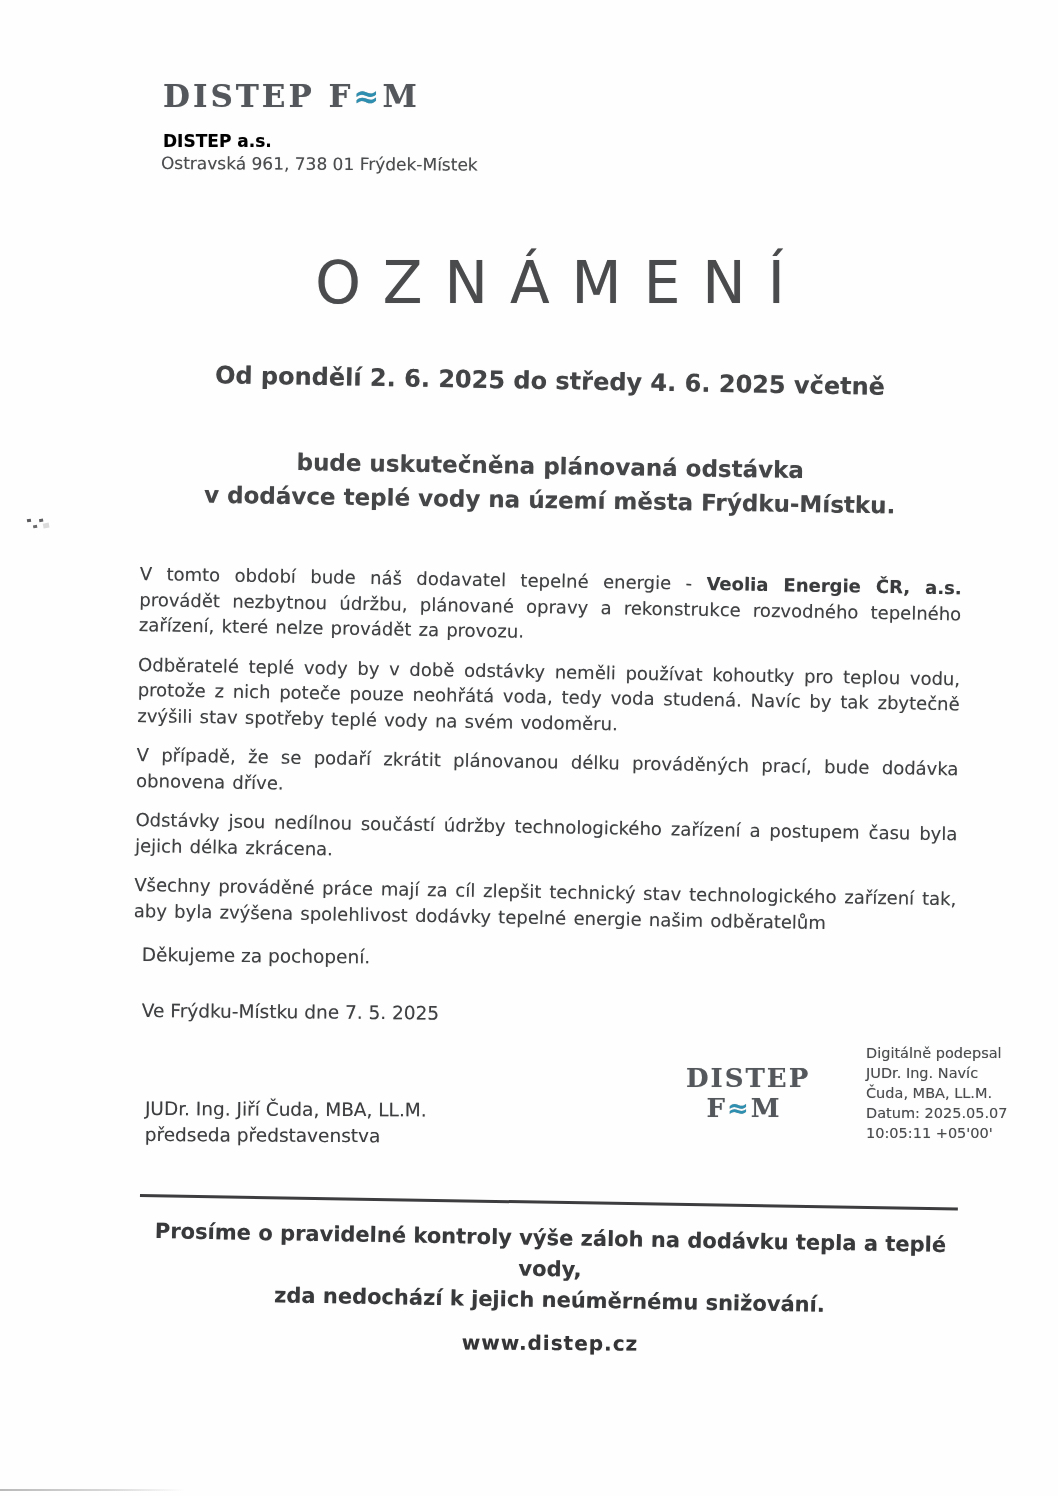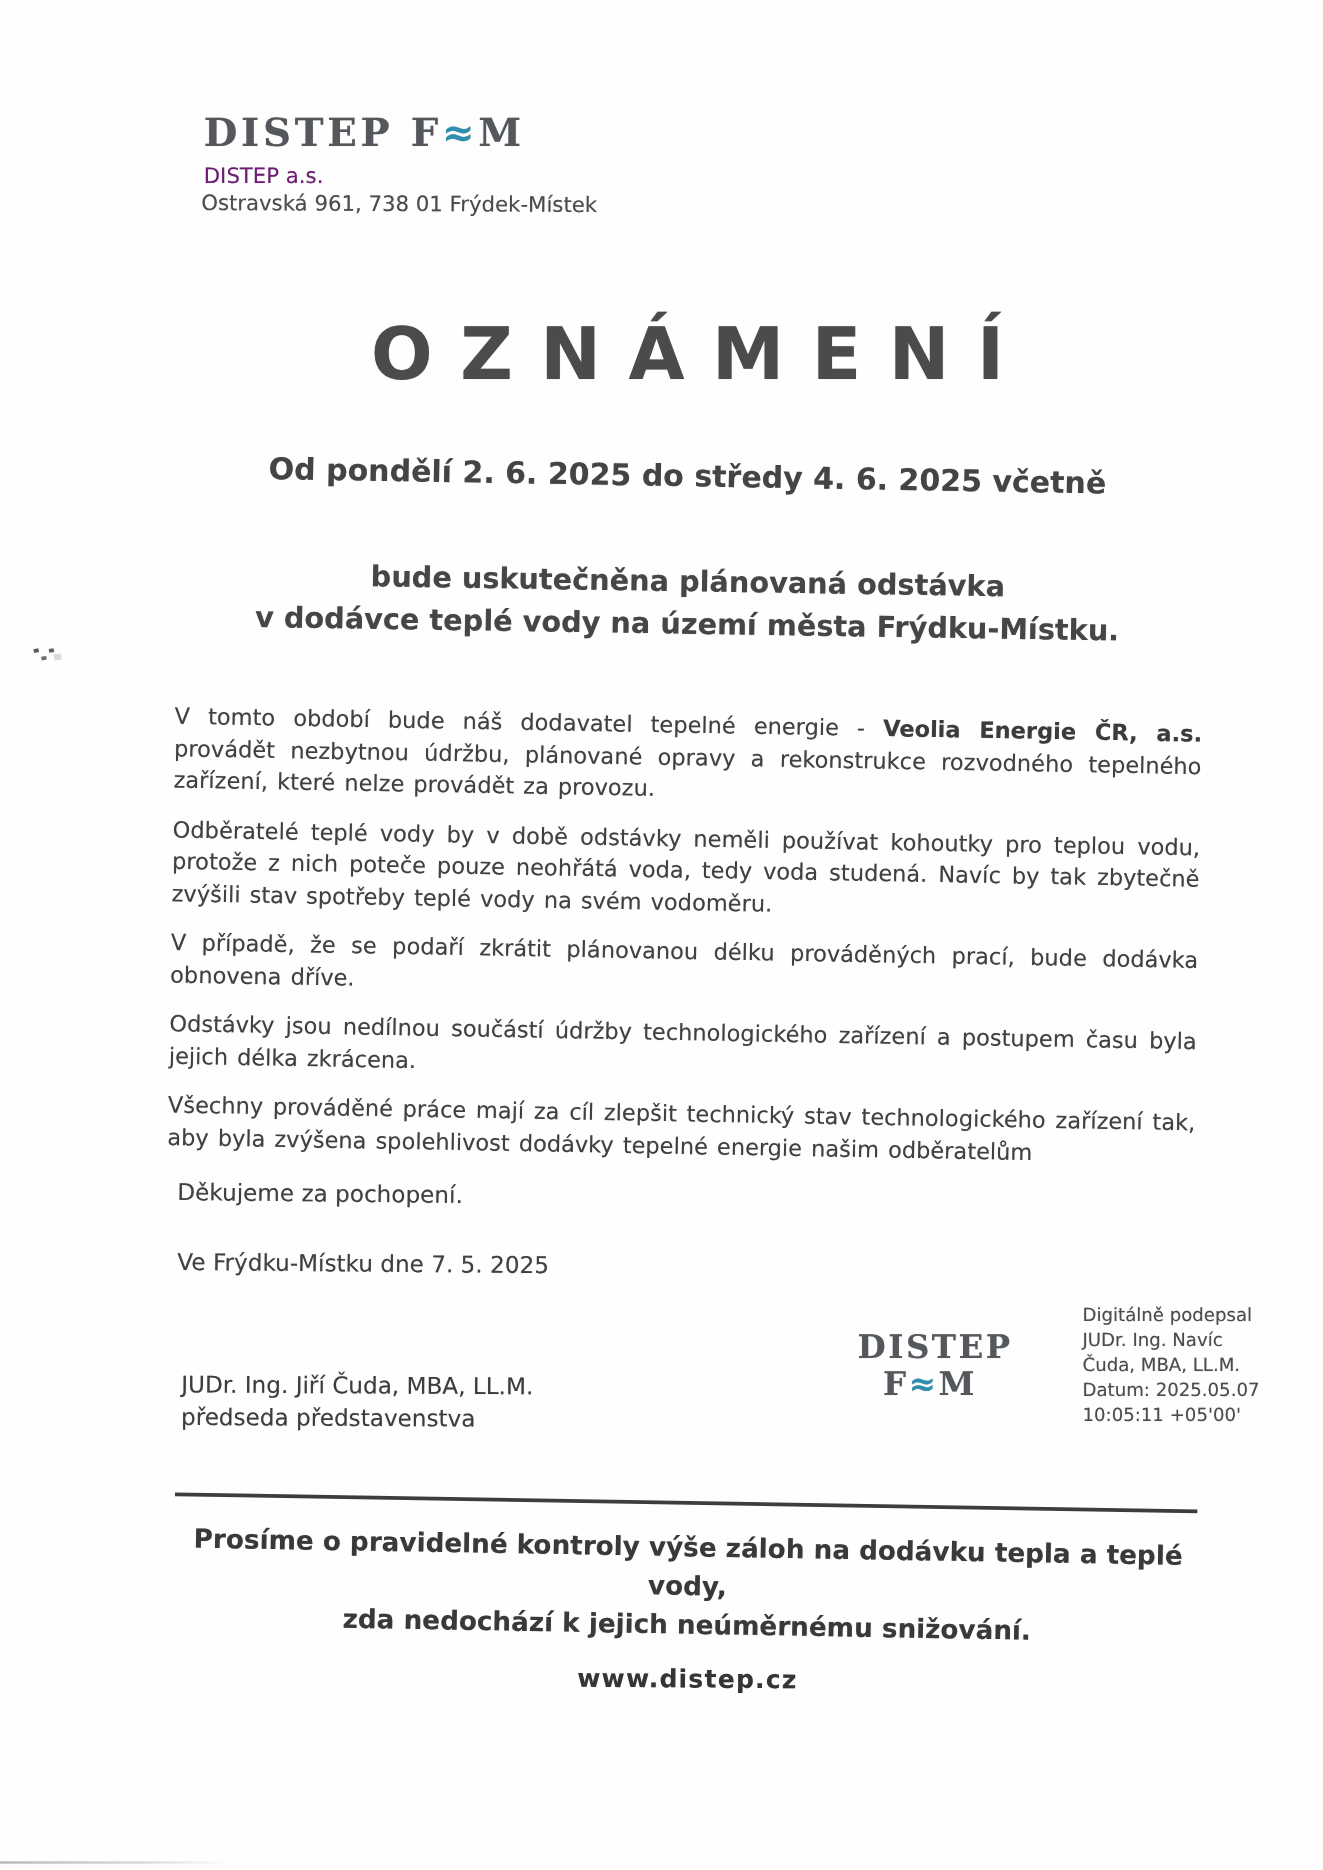--- a/index.html
+++ b/index.html
@@ -17,31 +17,30 @@
     color:var(--text);
     text-shadow:0 0 0.7px rgba(80,80,80,0.45);
   }
 
   
   .logo-main{
     position:absolute;left:163px;top:78px;
     font-family:"DejaVu Serif","Liberation Serif",serif;
     font-weight:bold;font-size:31px;letter-spacing:3px;
     color:var(--logo_gray);
-    margin-top:11px;
   }
   .logo-main .teal, .sig-logo .teal{color:var(--teal);}
-  .company{position:absolute;left:163px;top:131px;font-size:17px;color:#701a75;}
+  .company{position:absolute;left:163px;top:131px;font-size:17px;color:#000000;font-weight:bold;}
   .address{position:absolute;left:161px;top:153px;font-size:17px;color:#4a4c4e;transform:rotate(0.3deg);transform-origin:0 0;}
 
   
   .title{
     position:absolute;left:140px;top:249px;width:820px;
     margin:0;text-align:center;
-    font-size:58px;font-weight:bold;letter-spacing:22px;text-indent:22px;
+    font-size:58px;font-weight:normal;letter-spacing:22px;text-indent:22px;
     color:#4a4b4d;
   }
 
   
   .date-line{
     position:absolute;left:140px;top:367px;width:820px;margin:0;
     text-align:center;font-size:24px;font-weight:bold;color:#434446;
     transform:rotate(1deg);transform-origin:50% 50%;
   }
   .subtitle{

